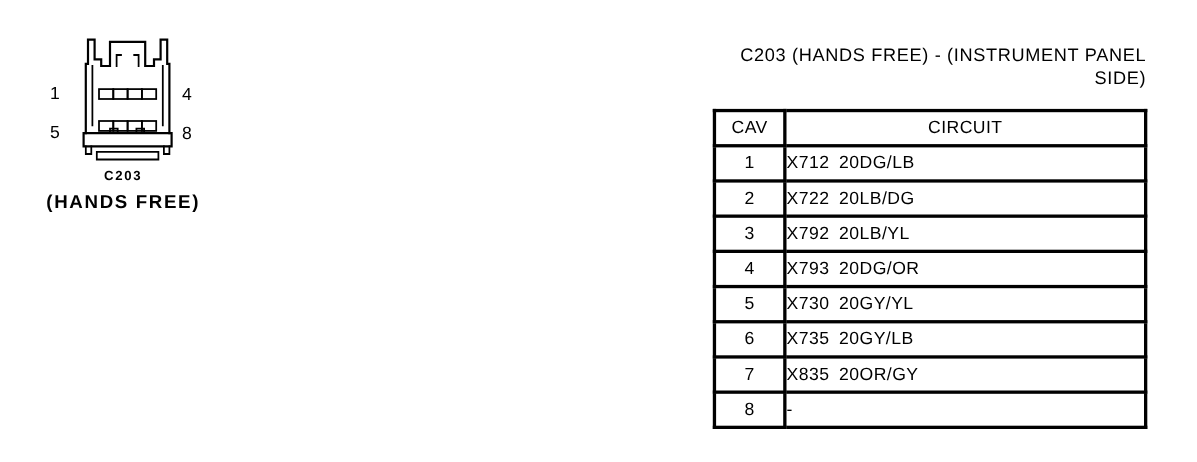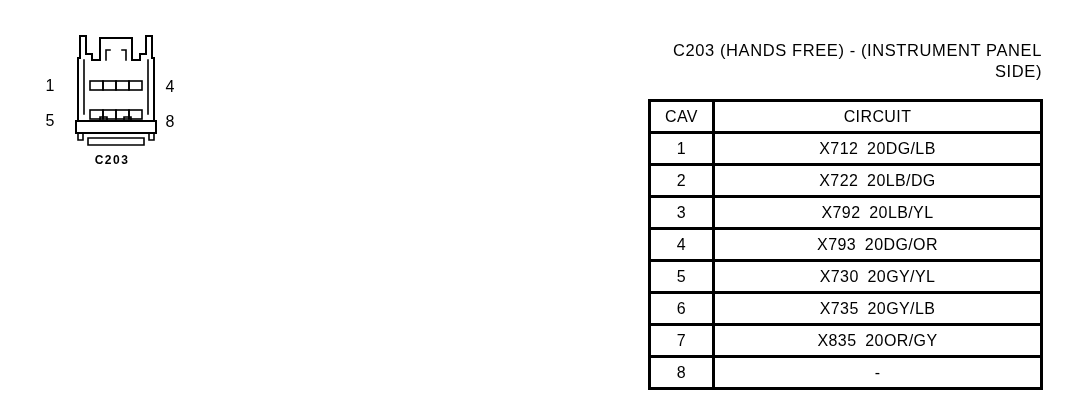--- a/index.html
+++ b/index.html
@@ -34,21 +34,21 @@
     border-collapse:collapse;background:#fff;
     font-size:16px;table-layout:fixed;
   }
   table.pinout td,table.pinout th{
     border:3px solid #000;height:29px;padding:0;
     font-weight:400;letter-spacing:0.4px;vertical-align:middle;
   }
   table.pinout th{text-align:center;}
   col.cav-col{width:64px;}
   td.cav{text-align:center;}
-  td.circuit{text-align:center;padding-left:11px;word-spacing:4px;}
+  td.circuit{text-align:left;padding-left:11px;word-spacing:4px;}
 </style>
 </head>
 <body>
 
 <div class="page">
 
   <div class="figure">
 
     <svg class="connector-svg" width="120" height="114" viewBox="0 0 120 114" fill="none" stroke="#000" stroke-width="2" stroke-linejoin="miter" stroke-linecap="square">
 
@@ -83,20 +83,21 @@
 
       <path d="M28,104 L84,104 L84,111 L28,111 Z" stroke-width="1.6"></path>
     </svg>
 
     <span class="pin-label pin-1">1</span>
     <span class="pin-label pin-4">4</span>
     <span class="pin-label pin-5">5</span>
     <span class="pin-label pin-8">8</span>
 
     <div class="fig-caption line1">C203</div>
+    <div class="fig-caption line2">(HANDS FREE)</div>
   </div>
 
   <div class="table-title">C203 (HANDS FREE) - (INSTRUMENT PANEL SIDE)</div>
 
   <table class="pinout">
     <colgroup>
         <col class="cav-col">
         <col>
       </colgroup>
     <thead>

